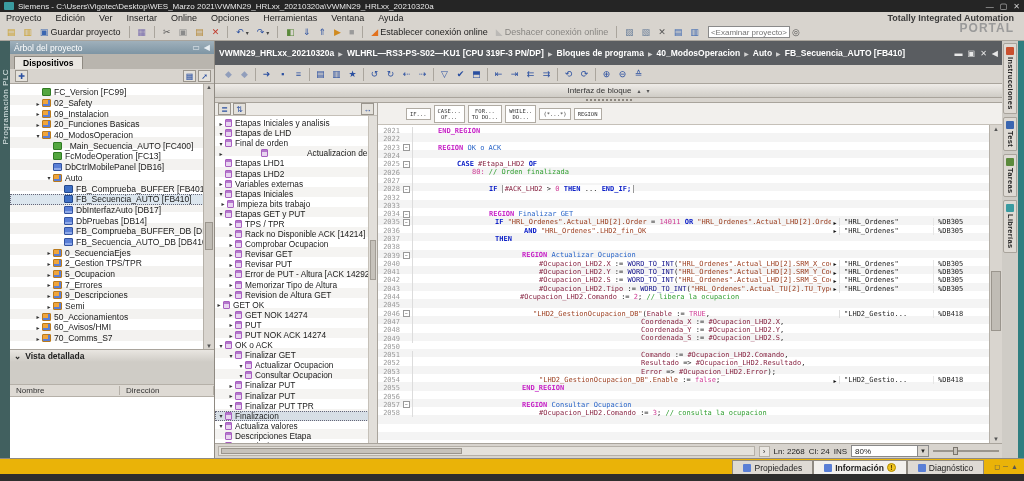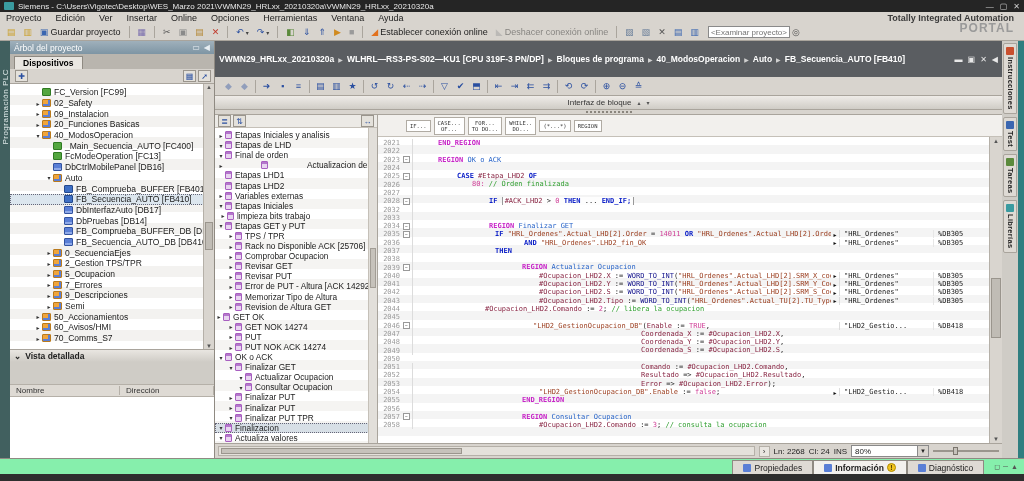--- a/index.html
+++ b/index.html
@@ -64,21 +64,21 @@
   .lp-scroll .dn { position:absolute; bottom:0; left:0; right:0; }
   .vd-head { height:13px; background:linear-gradient(#e9e6e1,#cfccc6); border-top:1px solid #a9a49c; display:flex; align-items:center; font-size:8.5px; font-weight:bold; color:#222; padding:0 4px; gap:4px; }
   .vd-gap { height:22px; background:#cfccc6; }
   .vd-cols { height:13px; background:#dedad4; border-top:1px solid #b5b0a8; border-bottom:1px solid #b5b0a8; display:flex; font-size:8px; color:#333; align-items:center; }
   .vd-col1 { width:110px; padding-left:6px; border-right:1px solid #b5b0a8; }
   .vd-col2 { flex:1; padding-left:6px; border-right:1px solid #b5b0a8; }
   .vd-rest { flex:1; background:#fff; }
 
   
   .editor { flex:1; display:flex; flex-direction:column; min-width:0; }
-  .crumbbar { height:16px; background:#5a5d61; color:#fff; display:flex; align-items:center; padding:18px 4px; font-size:8.5px; white-space:nowrap; overflow:hidden; }
+  .crumbbar { height:16px; background:#5a5d61; color:#fff; display:flex; align-items:center; padding:12px 4px; font-size:8.5px; white-space:nowrap; overflow:hidden; }
   .bc-item { font-weight:bold; cursor:default; }
   .bc-sep { font-size:6px; margin:0 4px; color:#d0d0d0; }
   .crumb-ctl { margin-left:auto; display:flex; gap:5px; font-size:8px; color:#e8e8e8; flex:0 0 auto; }
   .etoolbar { height:19px; background:#d8d4ce; border-bottom:1px solid #a9a49c; display:flex; align-items:center; padding-left:6px; gap:1px; }
   .ebtn { width:15px; height:15px; display:flex; align-items:center; justify-content:center; font-size:9px; color:#2a4fa0; border:1px solid transparent; }
   .ebtn.dim { opacity:.4; }
   .esep { width:1px; height:13px; background:#aaa59d; margin:0 2px; }
   .ifacebar { height:14px; background:linear-gradient(#efece8,#cfccc6); border-bottom:1px solid #a9a49c; display:flex; align-items:center; justify-content:center; font-size:8px; color:#333; gap:6px; }
   .ifacebar .arr { font-size:6px; color:#555; }
   .splitter { height:5px; background:#d8d4ce; border-bottom:1px solid #a9a49c; display:flex; align-items:center; justify-content:center; }
@@ -140,21 +140,21 @@
   .zoom-slider .track { position:absolute; left:0; right:0; top:4px; height:2px; background:#9a958d; }
   .zoom-slider .thumb { position:absolute; left:30%; top:1px; width:5px; height:8px; background:#c6c2bb; border:1px solid #7a756d; }
 
   
   .rtabs { width:22px; background:#cfccc6; border-right:6px solid #2f7e80; display:flex; flex-direction:column; padding-top:2px; gap:3px; align-items:center; }
   .rtab { width:14px; background:#dedad4; border:1px solid #a9a49c; border-radius:2px 0 0 2px; display:flex; flex-direction:column; align-items:center; padding:3px 0; gap:2px; }
   .rtab .ric { width:8px; height:8px; border-radius:1px; }
   .rtab .rlb { writing-mode:vertical-rl; font-size:7.5px; color:#222; font-weight:bold; letter-spacing:.3px; }
 
   
-  .btabs { height:16px; background:#86efac; border-top:1px solid #8f8a82; display:flex; align-items:flex-end; }
+  .btabs { height:16px; background:#eab308; border-top:1px solid #8f8a82; display:flex; align-items:flex-end; }
   .btab-spacer { flex:1; }
   .btab { display:flex; align-items:center; gap:3px; font-size:8.5px; color:#222; background:#dedad4; border:1px solid #8f8a82; border-bottom:none; padding:1px 10px; height:14px; }
   .btab.active { background:#f2f0ed; font-weight:bold; }
   .btab .bic { width:8px; height:8px; background:#5a7fd6; border-radius:1px; }
   .warn { width:9px; height:9px; border-radius:50%; background:#f0c420; border:1px solid #b08c00; color:#4a3a00; font-size:7px; line-height:8px; text-align:center; font-weight:bold; }
   .btab-ctl { display:flex; gap:3px; padding:0 6px 3px 10px; font-size:7px; color:#555; }
   .bstrip { height:7px; background:#2e2e2e; }
 </style>
 </head>
 <body>
@@ -563,21 +563,21 @@
                   <span>Etapas GET y PUT</span>
                 </div>
                 <div class="nrow" style="padding-left: 12px;">
                   <span class="narrow">▸</span>
                   <span class="nico"></span>
                   <span>TPS / TPR</span>
                 </div>
                 <div class="nrow" style="padding-left: 12px;">
                   <span class="narrow">▸</span>
                   <span class="nico"></span>
-                  <span>Rack no Disponible ACK [25706]</span>
+                  <span>Rack no Disponible ACK [14214]</span>
                 </div>
                 <div class="nrow" style="padding-left: 12px;">
                   <span class="narrow">▸</span>
                   <span class="nico"></span>
                   <span>Comprobar Ocupacion</span>
                 </div>
                 <div class="nrow" style="padding-left: 12px;">
                   <span class="narrow">▸</span>
                   <span class="nico"></span>
                   <span>Revisar GET</span>
@@ -891,21 +891,21 @@
                   <span class="contarrow">▸</span>
                   <div class="sym">
                     <span class="symname">"HRL_Ordenes"</span>
                     <span class="symaddr">%DB305</span>
                   </div>
                 </div>
                 <div class="crow">
                   <div class="gut">
                     <span class="lnum">2044</span>
                   </div>
-                  <div class="ctxt" style="padding-left: 72px;"><span class="tk-var">#Ocupacion_LHD2.Comando</span><span class="tk-pl"> := </span><span class="tk-num">2</span><span class="tk-pl">; </span><span class="tk-cm">// libera la ocupacion</span></div>
+                  <div class="ctxt" style="padding-left: 107px;"><span class="tk-var">#Ocupacion_LHD2.Comando</span><span class="tk-pl"> := </span><span class="tk-num">2</span><span class="tk-pl">; </span><span class="tk-cm">// libera la ocupacion</span></div>
                   <span class="contarrow"></span>
                   <div class="sym"></div>
                 </div>
                 <div class="crow">
                   <div class="gut">
                     <span class="lnum">2045</span>
                   </div>
                   <div class="ctxt" style="padding-left: 6px;"></div>
                   <span class="contarrow"></span>
                   <div class="sym"></div>

